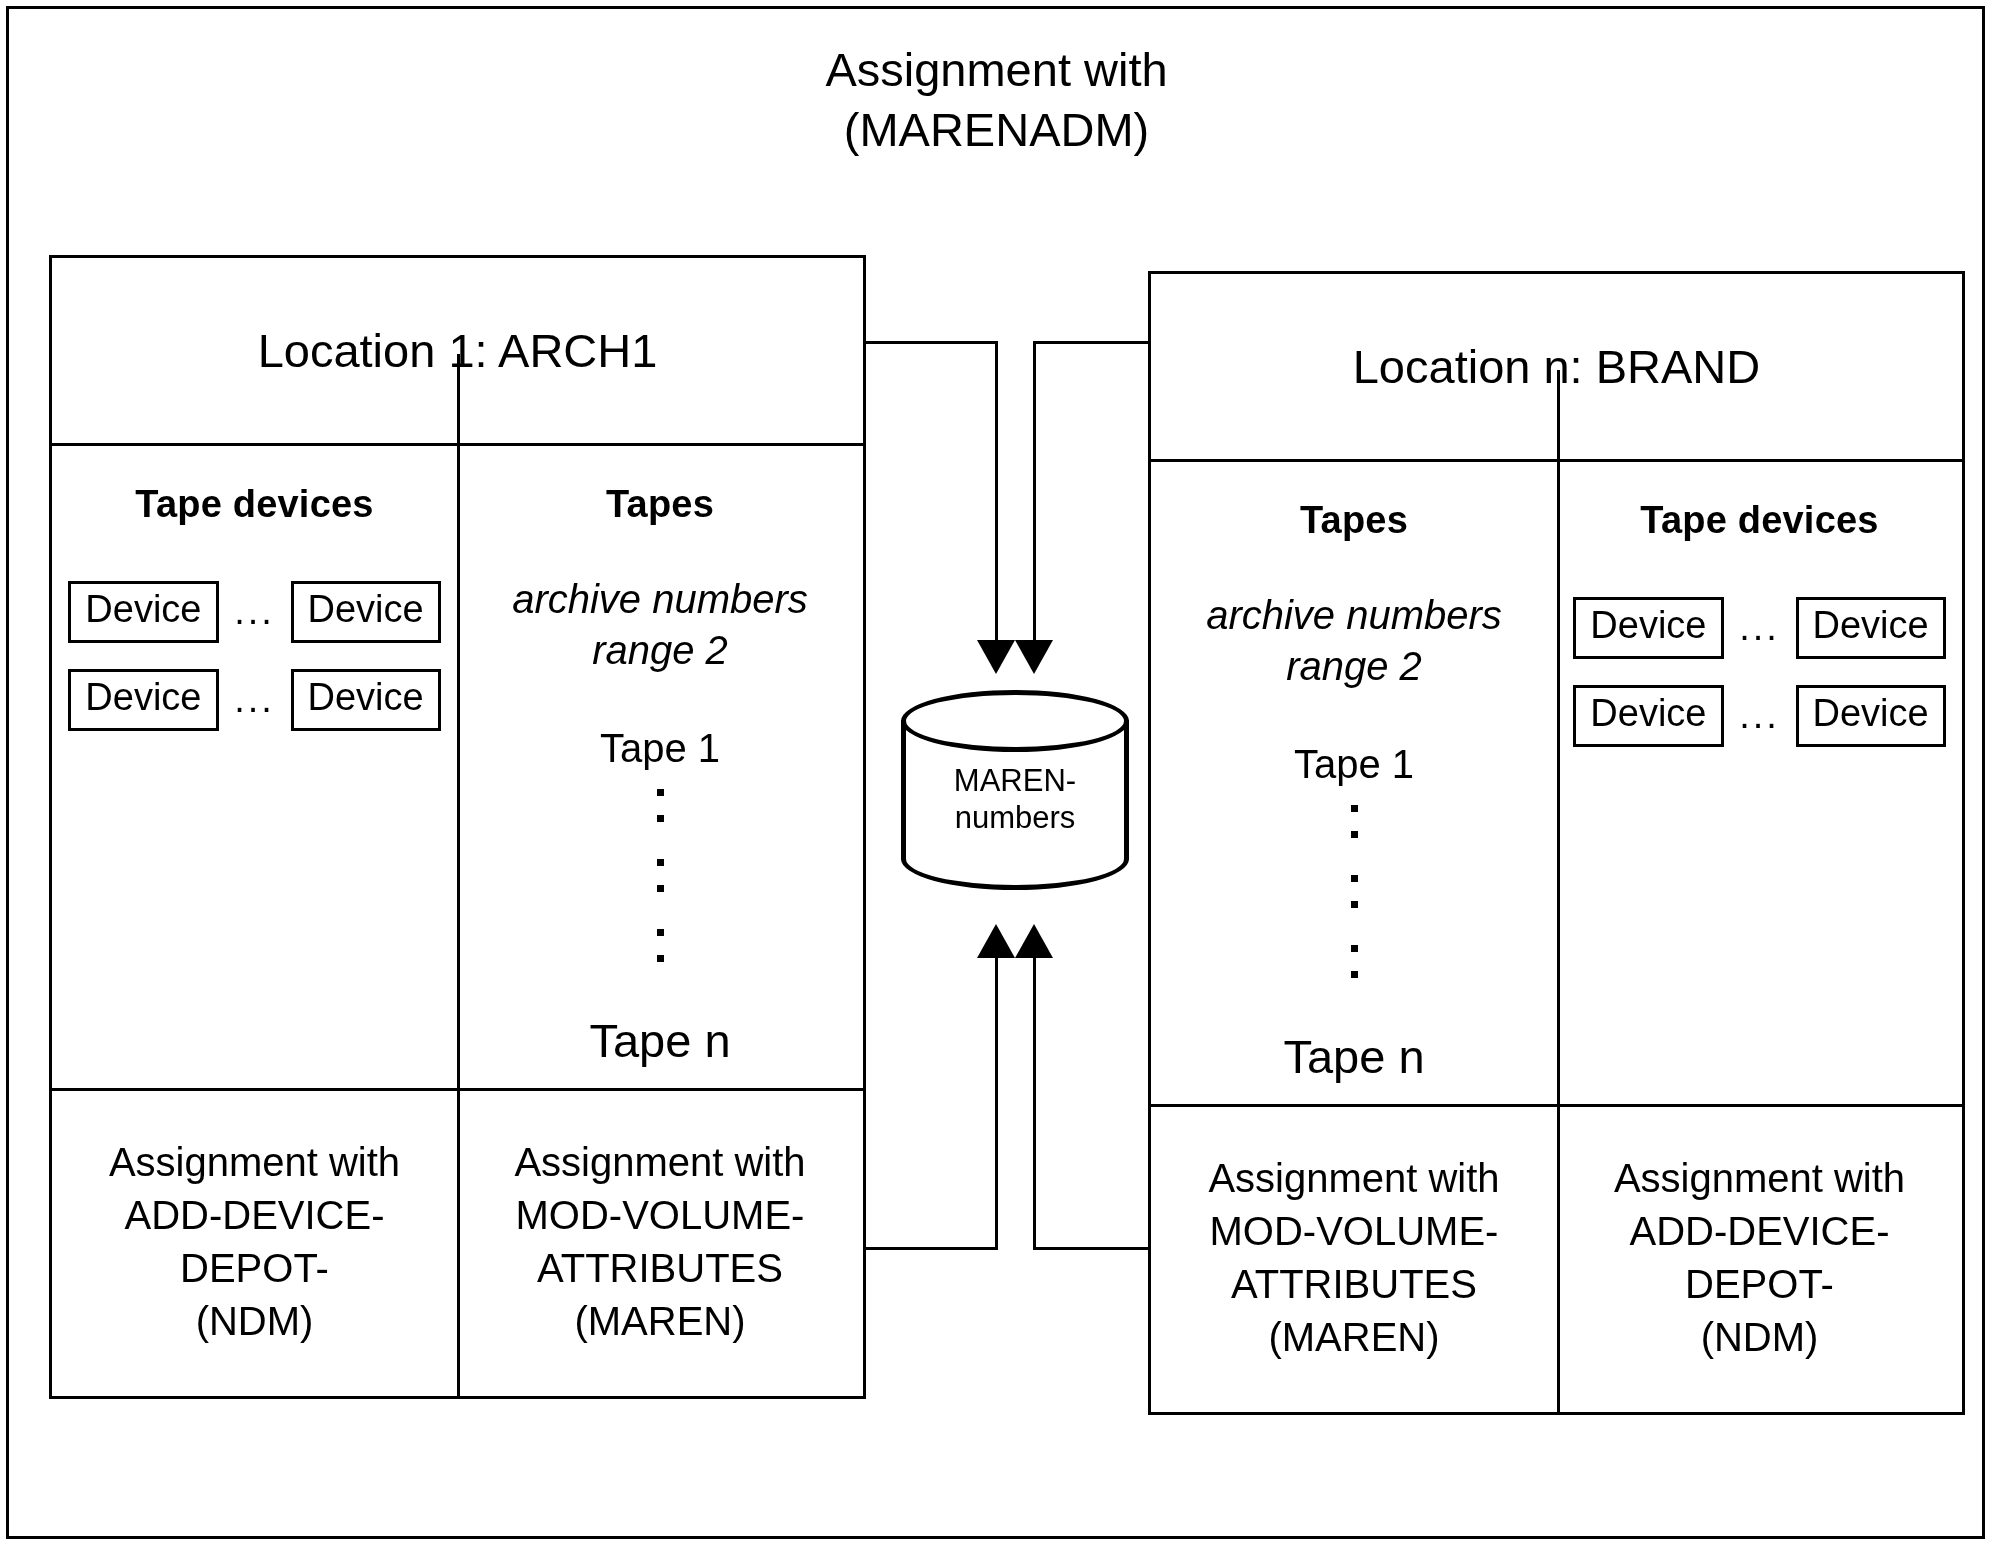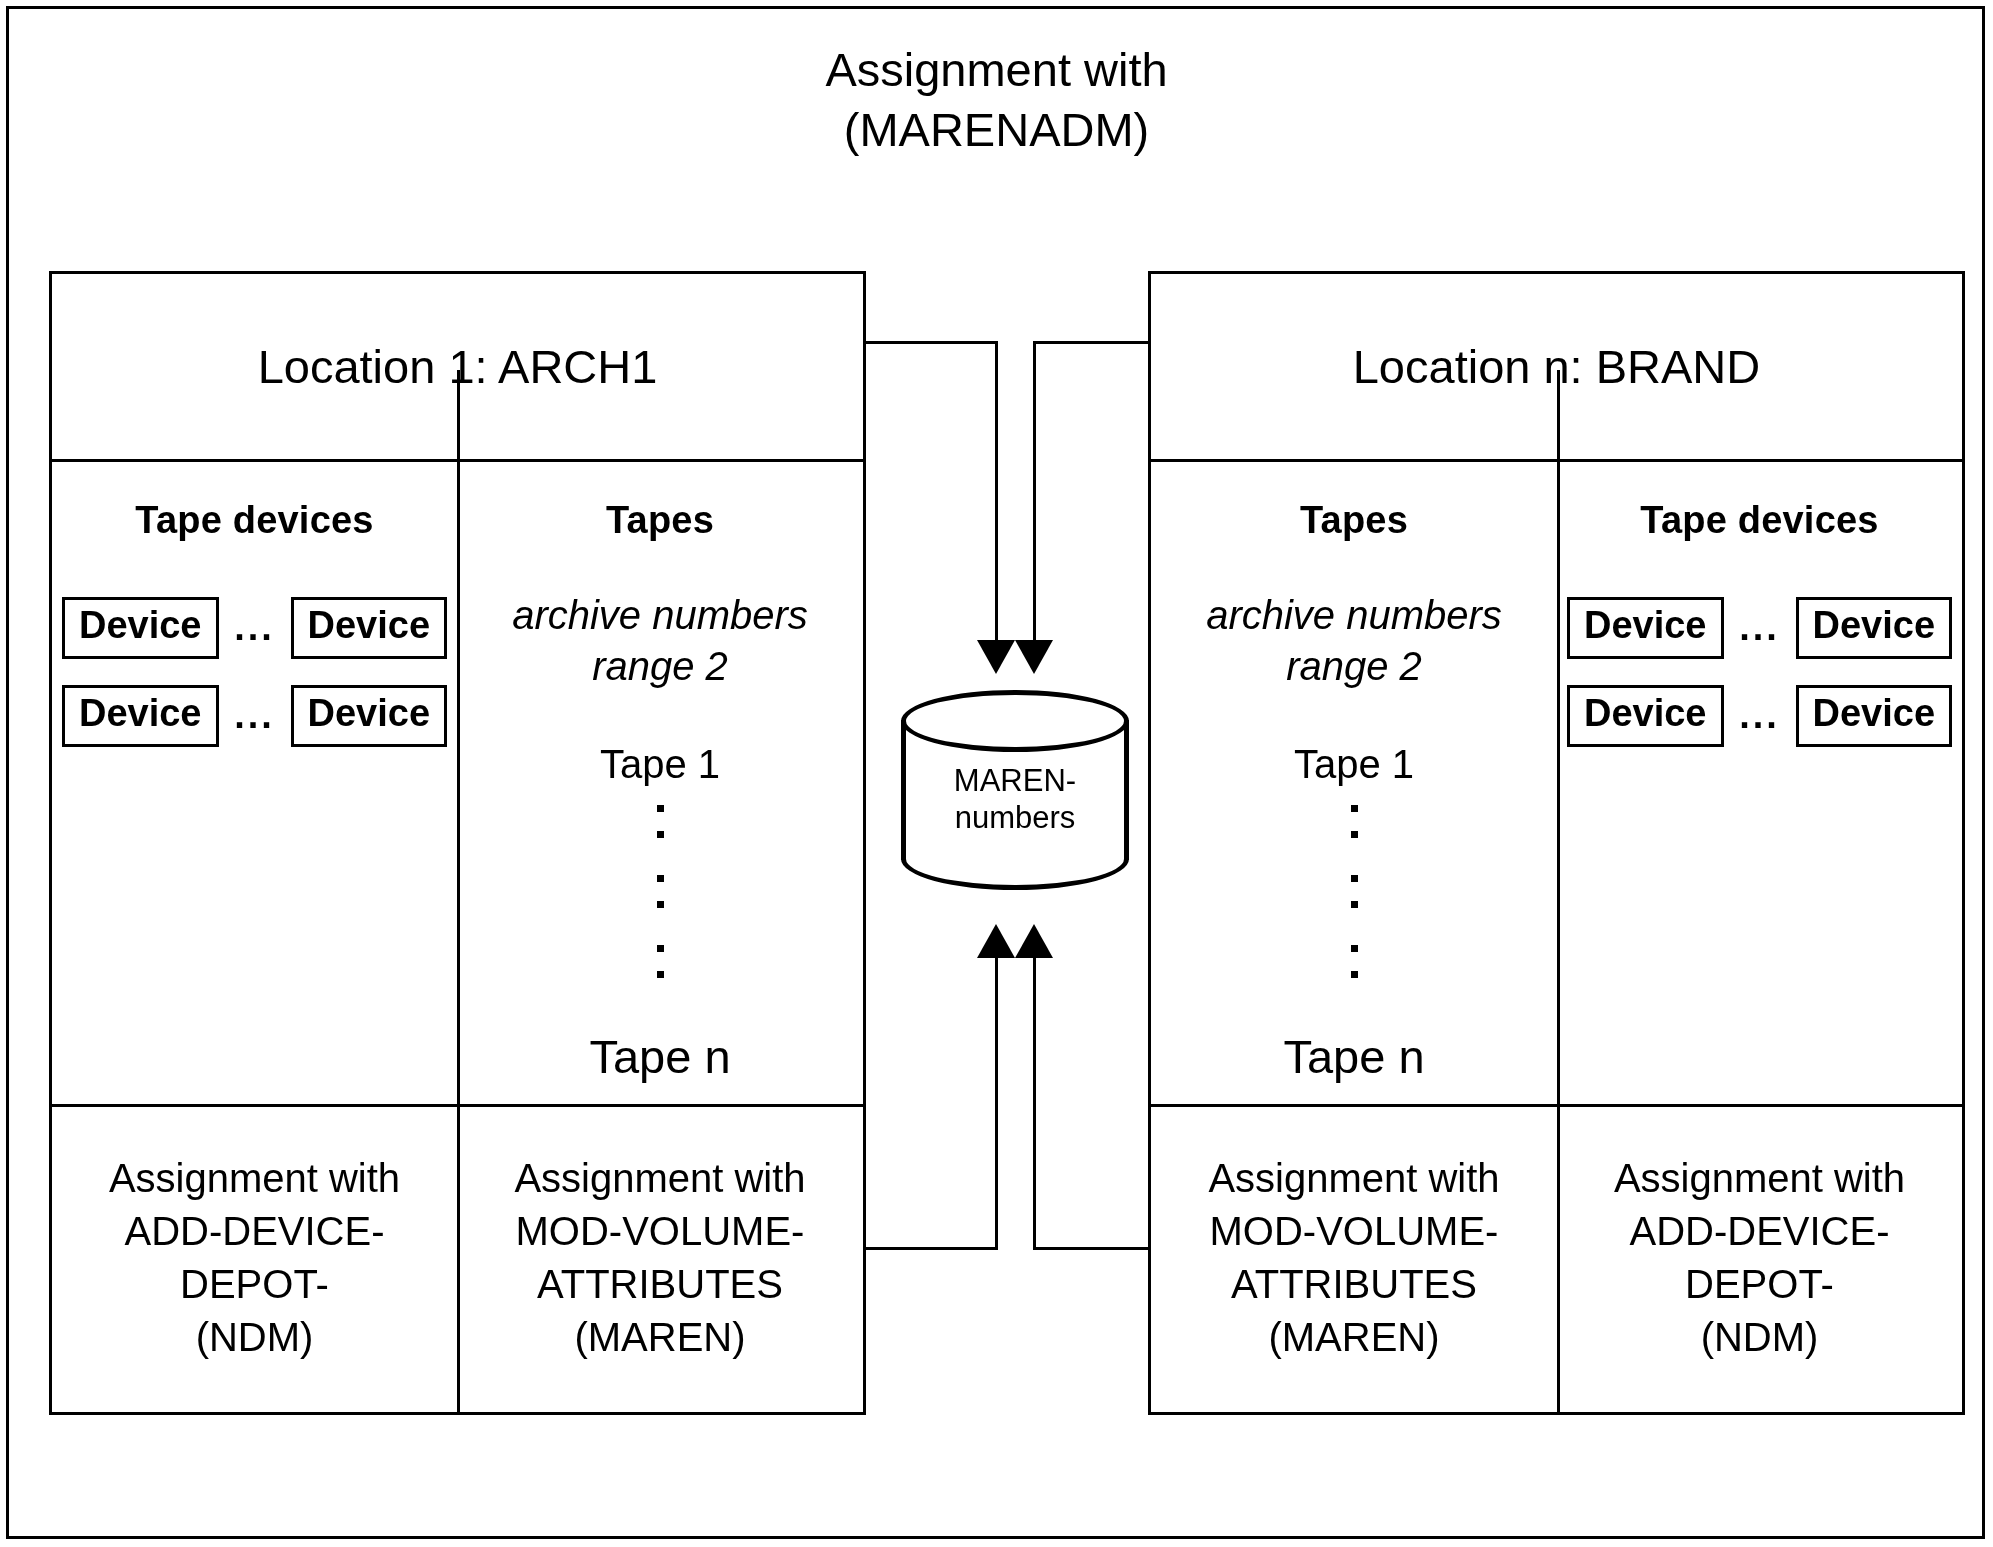--- a/index.html
+++ b/index.html
@@ -1,39 +1,39 @@
 <!DOCTYPE html>
 <html><head>
 <meta charset="utf-8">
 <style>
   html,body{margin:0;padding:0;background:#ffffff;}
   body{font-family:"Liberation Sans",sans-serif;color:#000;}
   #canvas{position:relative;width:1993px;height:1547px;background:#fff;overflow:hidden;}
   #outer-border{position:absolute;left:6px;top:6px;width:1979px;height:1533px;border:3px solid #000;box-sizing:border-box;}
 
   .panel{position:absolute;border:3px solid #000;box-sizing:border-box;background:transparent;}
-  #panel-left{left:49px;top:271px;width:817px;height:1144px;}
+  #panel-left{left:49px;top:255px;width:817px;height:1144px;}
   #panel-right{left:1148px;top:271px;width:817px;height:1144px;}
 
   
   .hrule{position:absolute;left:0;width:100%;height:0;border-top:3px solid #000;}
   .hrule.r1{top:185px;}
   .hrule.r2{top:830px;}
   
   .vrule{position:absolute;top:96px;bottom:0;width:0;border-left:3px solid #000;}
 
   .panel-title{position:absolute;left:0;top:0;width:100%;height:185px;
     display:flex;align-items:center;justify-content:center;font-size:47px;line-height:1.1;
     z-index:2;}
 
   .col{position:absolute;top:185px;bottom:0;display:flex;flex-direction:column;align-items:center;}
   .col-head{font-size:38px;font-weight:bold;margin-top:40px;letter-spacing:.2px;}
 
   .dev-area{margin-top:55px;display:flex;flex-direction:column;gap:26px;align-items:center;}
-  .dev-row{display:flex;align-items:center;gap:0px;font-weight:bold;}
+  .dev-row{display:flex;align-items:center;gap:0px;}
   .dev-box{border:3px solid #000;padding:6px 14px 10px 14px;font-size:38px;line-height:1.05;box-sizing:border-box;}
   .dots-h{font-size:38px;width:72px;text-align:center;letter-spacing:3px;}
 
   .tapes-area{margin-top:48px;display:flex;flex-direction:column;align-items:center;}
   .tape-range{font-size:40px;line-height:1.28;text-align:center;font-style:italic;}
   .tape-first{font-size:40px;margin-top:50px;}
   .vdots{display:flex;flex-direction:column;align-items:center;margin:18px 0 14px 0;}
   .vdots .grp{display:flex;flex-direction:column;align-items:center;margin-bottom:18px;}
   .vdots .d{width:7px;height:7px;background:#000;margin-bottom:19px;}
   .tape-last{font-size:47px;}

